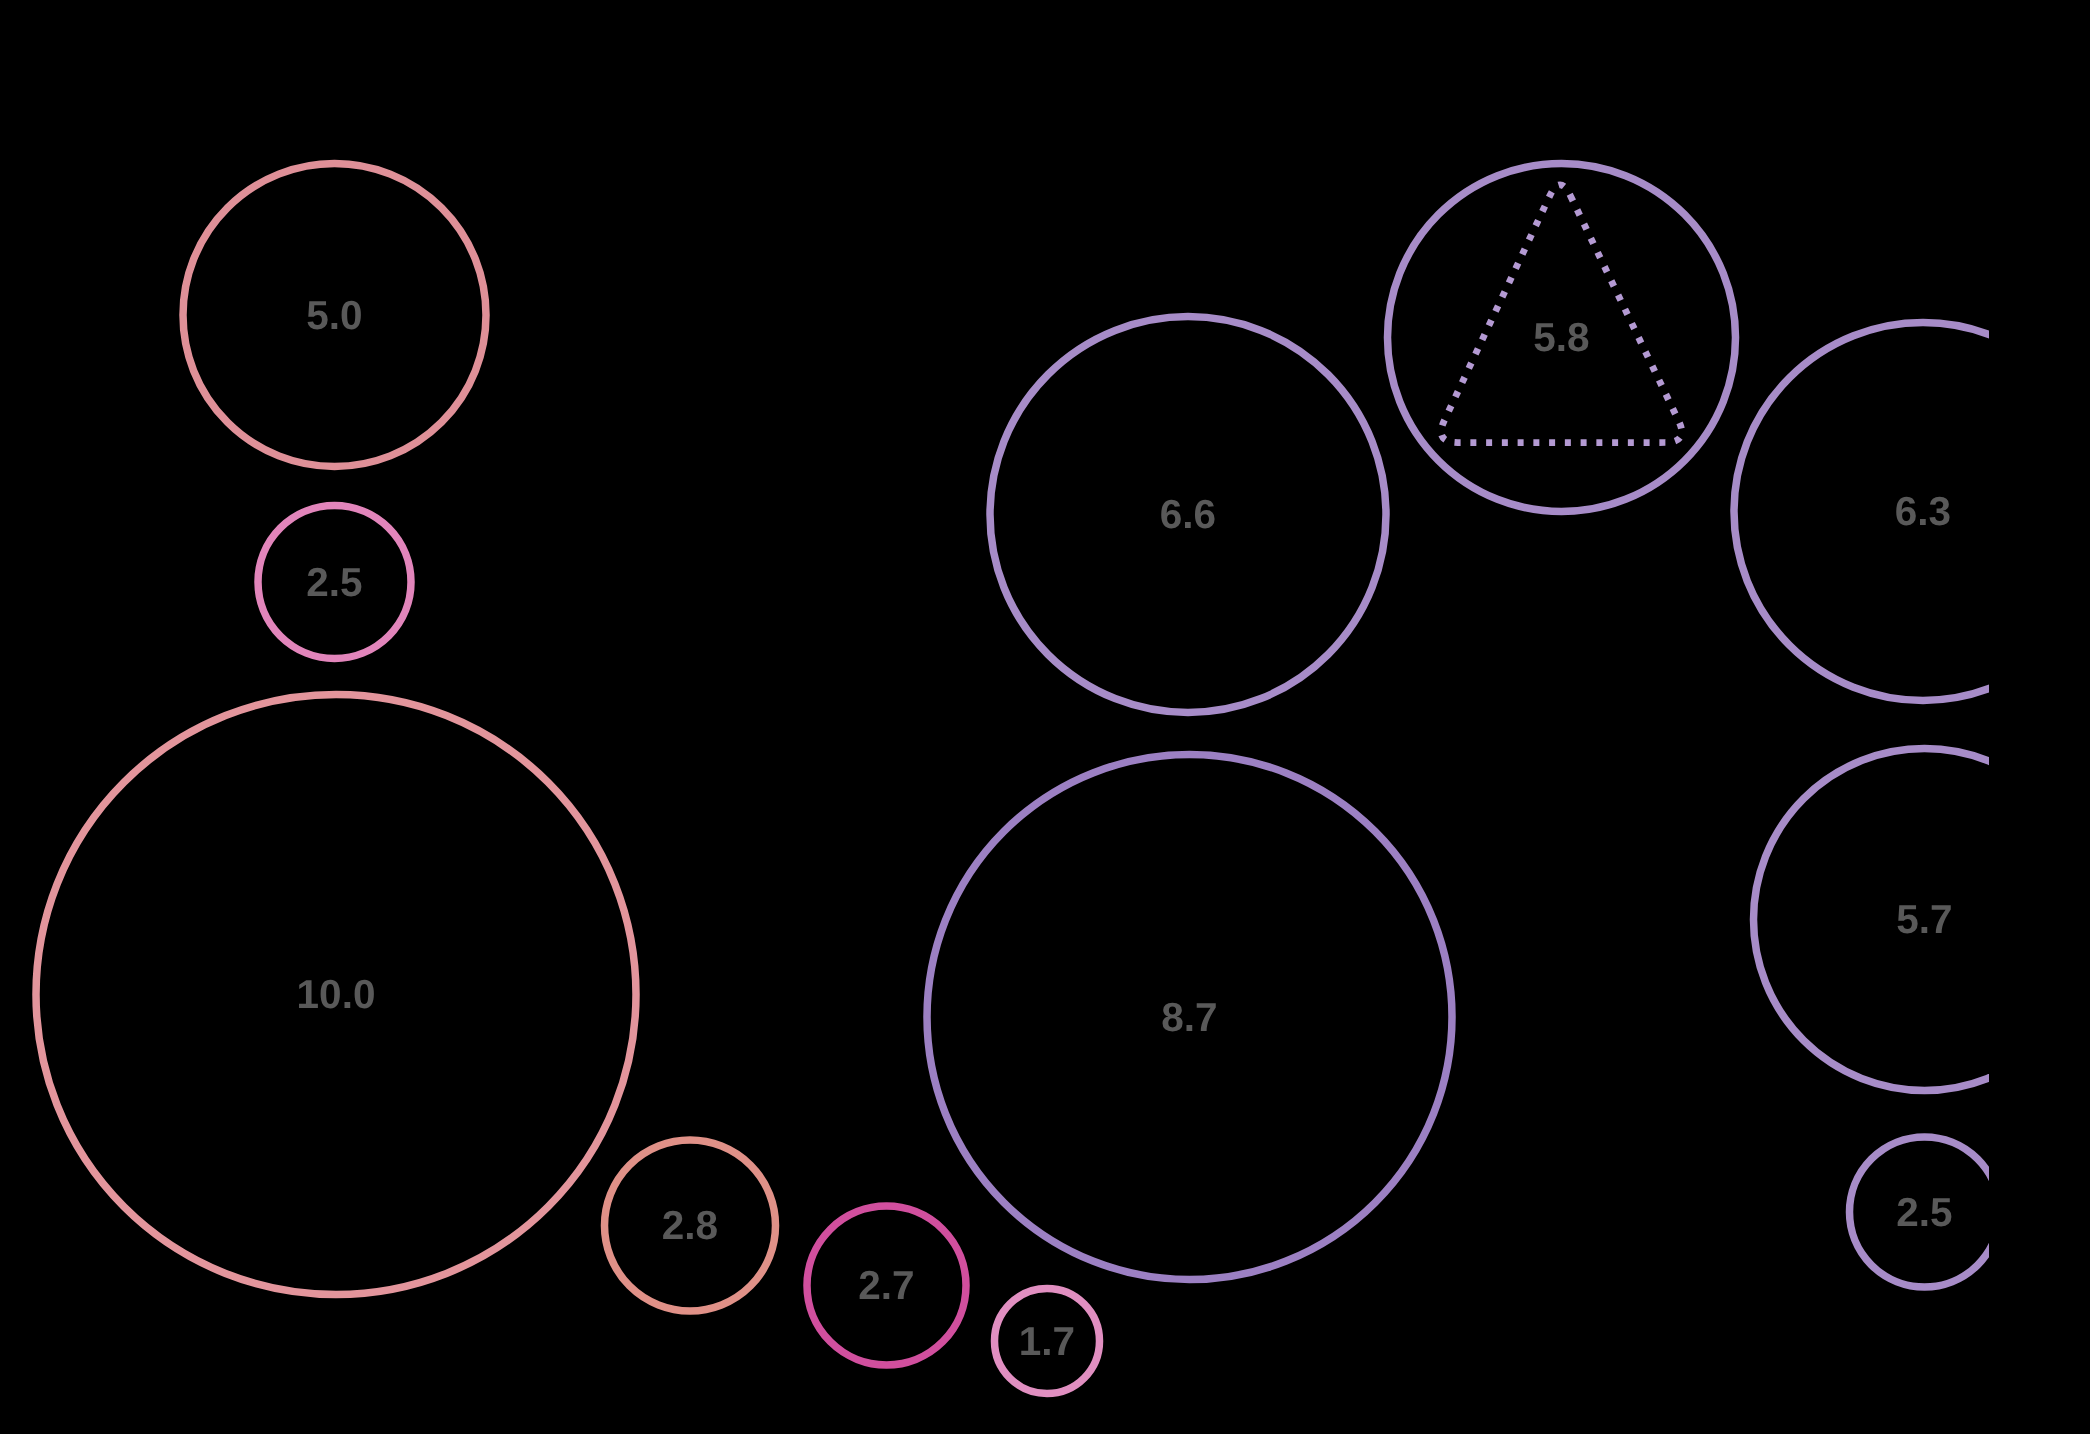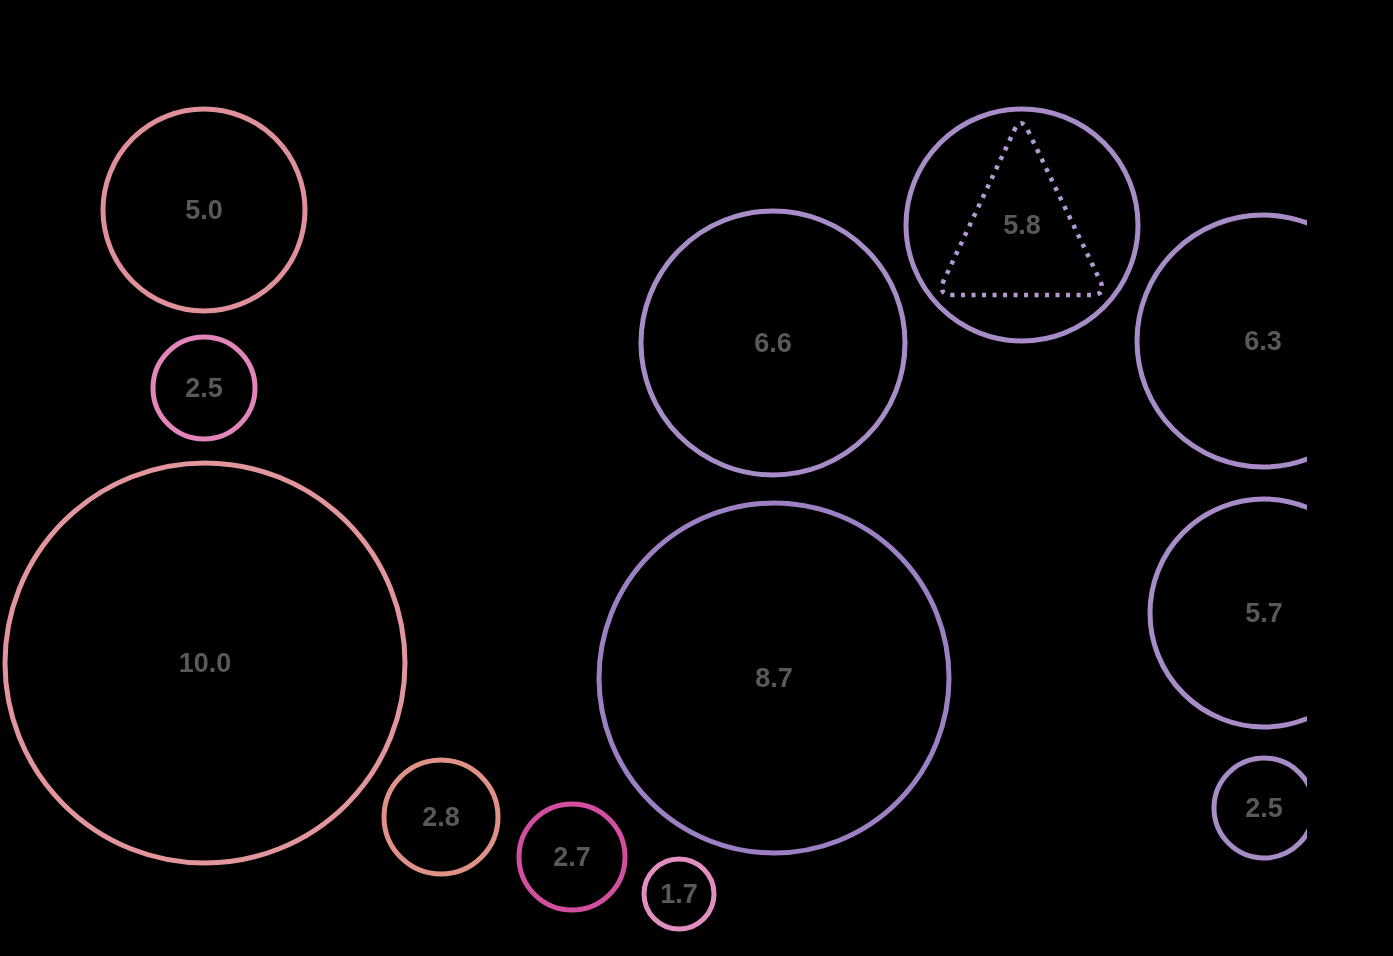--- a/index.html
+++ b/index.html
@@ -7,20 +7,21 @@
     padding: 0;
     background: #000000;
   }
   .stage {
     position: relative;
     width: 1307px;
     height: 956px;
     background: #000000;
     overflow: hidden;
     font-family: "Liberation Sans", sans-serif;
+    padding-left: 19px;
   }
   svg {
     display: block;
   }
   .bubble-label {
     font-family: "Liberation Sans", sans-serif;
     font-weight: 700;
     font-size: 27px;
   }
 </style>

